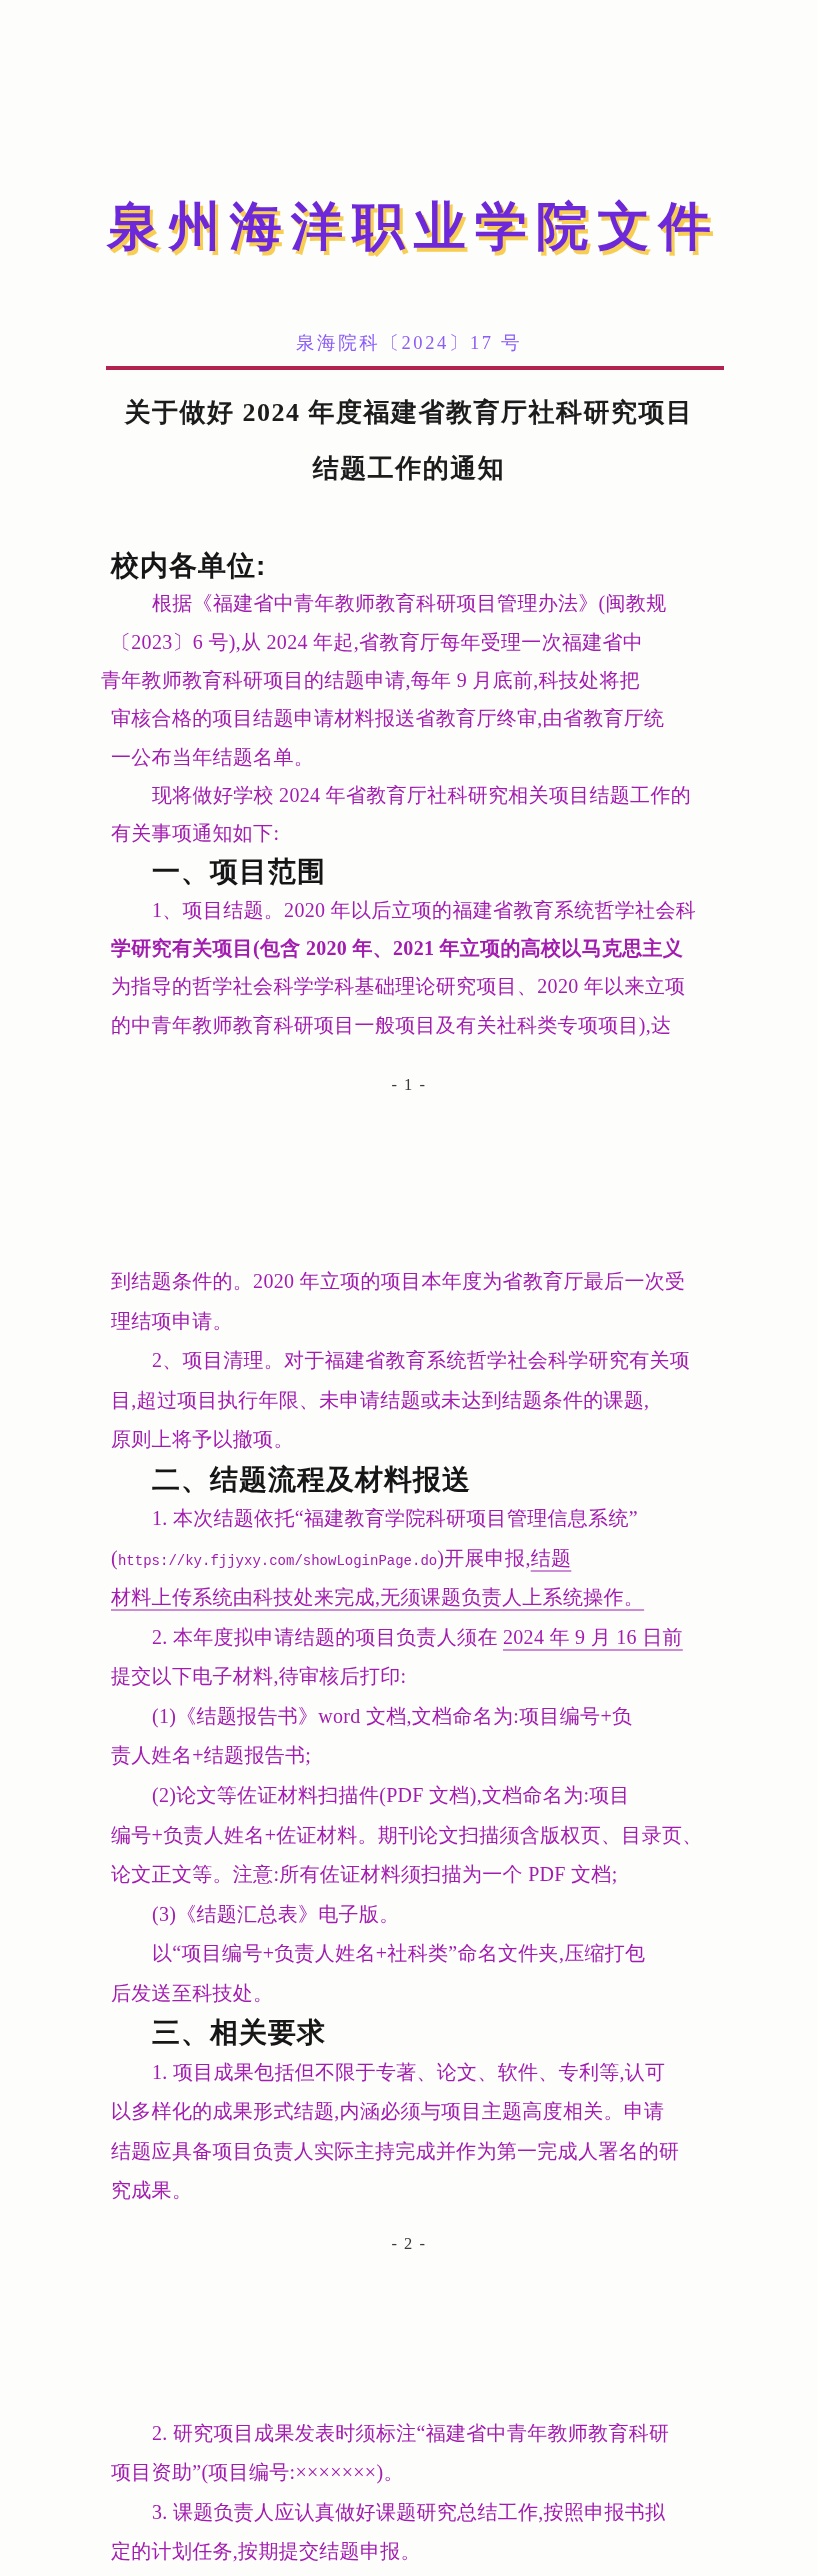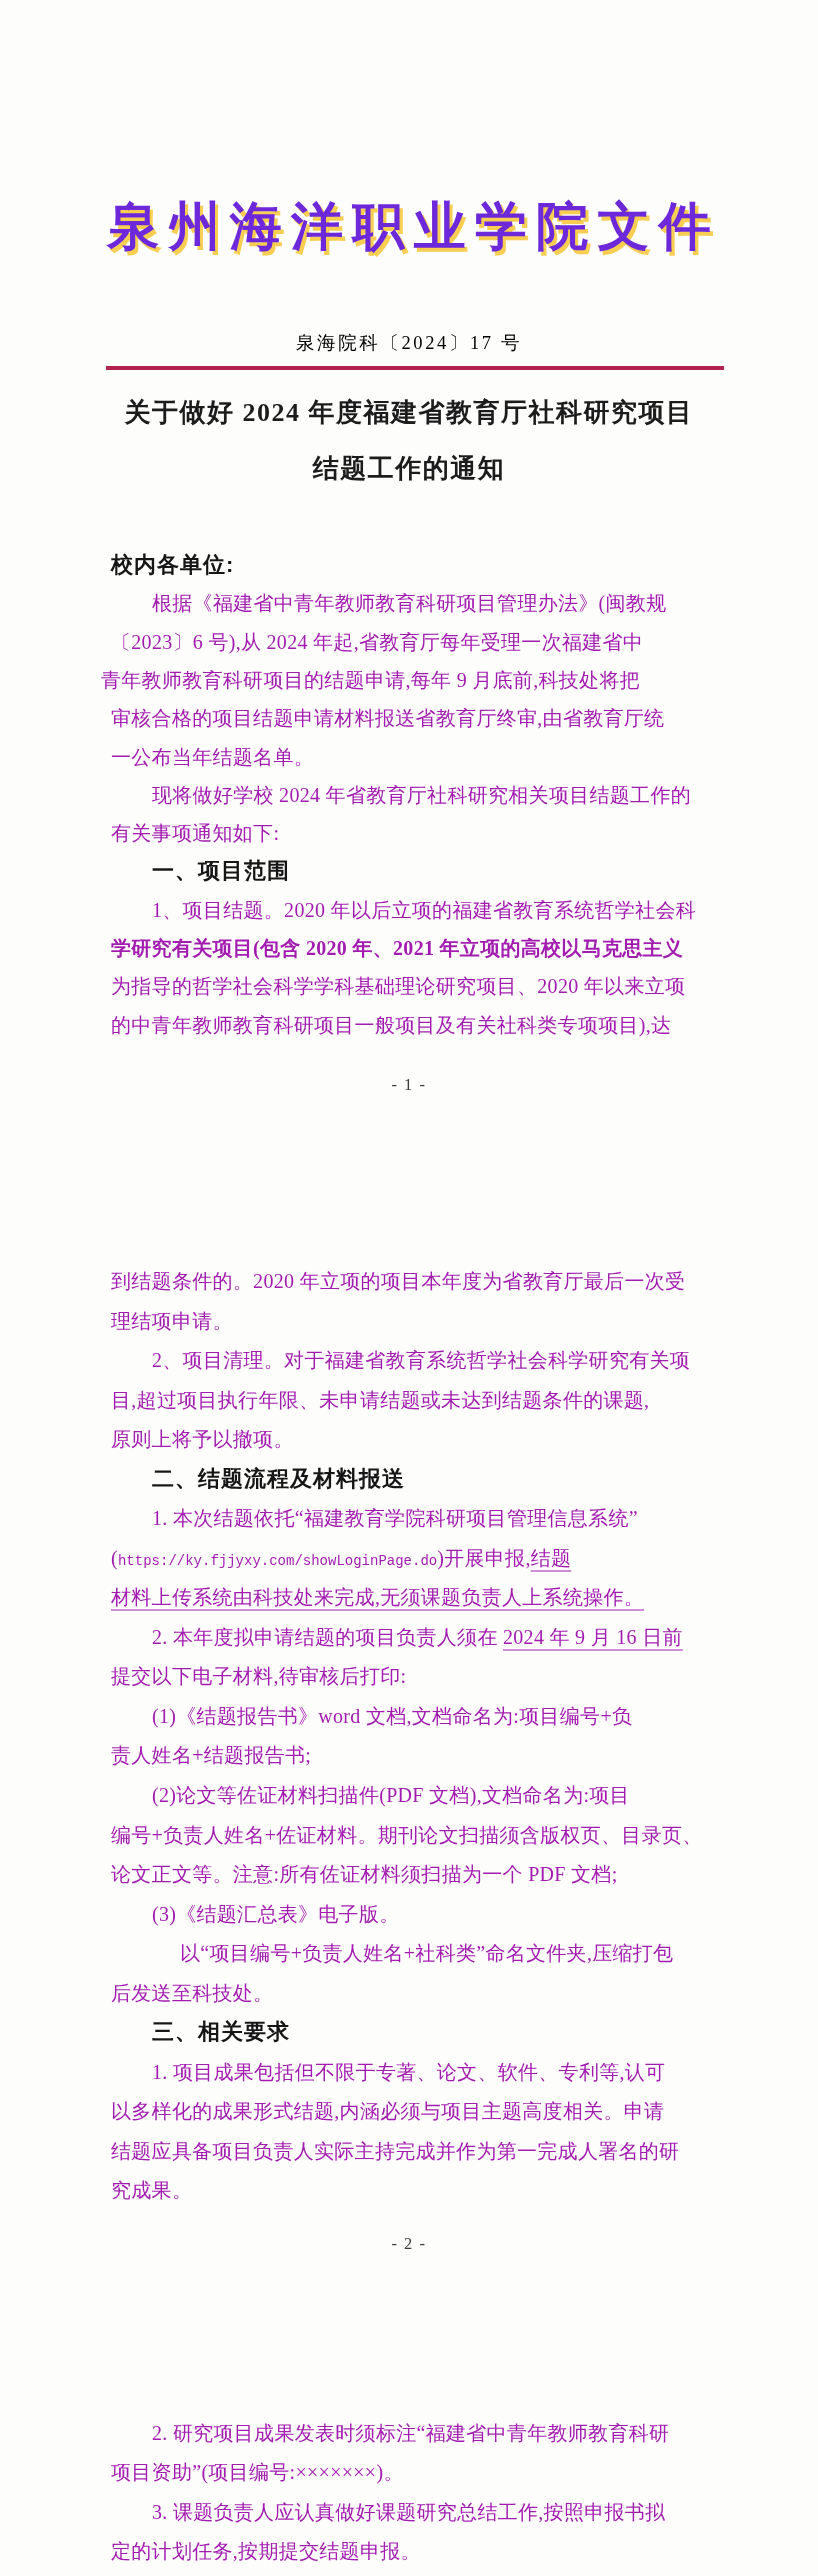--- a/index.html
+++ b/index.html
@@ -12,40 +12,40 @@
   .abs{position:absolute;}
   
   #org-header{
     left:0;right:0;top:227px;text-align:center;
     font-size:52px;font-weight:700;letter-spacing:9.3px;text-indent:9.3px;
     color:#6d28d9;text-shadow:3.1px 3.6px 0 #f7ce52;
     transform:translateY(-50%);white-space:nowrap;
   }
   #doc-number{
     left:0;right:0;top:342px;text-align:center;
-    font-size:18.5px;letter-spacing:2.6px;color:#000000;
+    font-size:18.5px;letter-spacing:2.6px;color:#8b5cf6;
     transform:translateY(-50%);
   }
   #red-rule{left:106px;top:366px;width:618px;height:3.6px;background:#b22350;}
   .doc-title{
     left:0;right:0;text-align:center;font-weight:700;
     font-size:26px;letter-spacing:1.5px;color:#1c1c1c;
     transform:translateY(-50%);white-space:nowrap;
   }
   #doc-title-1{top:412px;}
   #doc-title-2{top:468px;}
   
   .row{
     position:absolute;left:111px;top:0;
     font-size:20px;letter-spacing:0.3px;line-height:1.25;
     white-space:nowrap;transform:translateY(-50%);color:#a21caf;
   }
   .row.h{
     font-family:"Liberation Sans","DejaVu Sans",sans-serif;
-    font-weight:700;font-size:22px;color:#161616;letter-spacing:1px;
+    font-weight:700;font-size:28px;color:#161616;letter-spacing:1px;
   }
   .row .u{text-decoration:underline;text-underline-offset:5.7px;text-decoration-thickness:1.3px;}
   .row .mono{font-family:"Liberation Mono","DejaVu Sans Mono",monospace;font-size:14px;letter-spacing:0;}
   .page-num{
     position:absolute;left:0;right:0;text-align:center;
     font-size:16.5px;letter-spacing:1.5px;color:#3a3a3a;transform:translateY(-50%);
   }
 </style>
 </head>
 <body>
@@ -88,21 +88,21 @@
     <div class="row" style="top: 1558px; left: 111px;"><span>(</span><span class="mono">https://ky.fjjyxy.com/showLoginPage.do</span><span>)开展申报,</span><span class="u">结题</span></div>
     <div class="row" style="top: 1597px; left: 111px;"><span class="u">材料上传系统由科技处来完成,无须课题负责人上系统操作。</span></div>
     <div class="row" style="top: 1637px; left: 152px;"><span>2. 本年度拟申请结题的项目负责人须在 </span><span class="u">2024 年 9 月 16 日前</span></div>
     <div class="row" style="top: 1676px; left: 111px;"><span>提交以下电子材料,待审核后打印:</span></div>
     <div class="row" style="top: 1716px; left: 152px;"><span>(1)《结题报告书》word 文档,文档命名为:项目编号+负</span></div>
     <div class="row" style="top: 1755px; left: 111px;"><span>责人姓名+结题报告书;</span></div>
     <div class="row" style="top: 1795px; left: 152px;"><span>(2)论文等佐证材料扫描件(PDF 文档),文档命名为:项目</span></div>
     <div class="row" style="top: 1835px; left: 111px;"><span>编号+负责人姓名+佐证材料。期刊论文扫描须含版权页、目录页、</span></div>
     <div class="row" style="top: 1874px; left: 111px;"><span>论文正文等。注意:所有佐证材料须扫描为一个 PDF 文档;</span></div>
     <div class="row" style="top: 1914px; left: 152px;"><span>(3)《结题汇总表》电子版。</span></div>
-    <div class="row" style="top: 1953px; left: 152px; margin-left: 28px;"><span>以“项目编号+负责人姓名+社科类”命名文件夹,压缩打包</span></div>
+    <div class="row" style="top: 1953px; left: 152px;"><span>以“项目编号+负责人姓名+社科类”命名文件夹,压缩打包</span></div>
     <div class="row" style="top: 1993px; left: 111px;"><span>后发送至科技处。</span></div>
     <div class="row h" style="top: 2032px; left: 152px;"><span>三、相关要求</span></div>
     <div class="row" style="top: 2072px; left: 152px;"><span>1. 项目成果包括但不限于专著、论文、软件、专利等,认可</span></div>
     <div class="row" style="top: 2111px; left: 111px;"><span>以多样化的成果形式结题,内涵必须与项目主题高度相关。申请</span></div>
     <div class="row" style="top: 2151px; left: 111px;"><span>结题应具备项目负责人实际主持完成并作为第一完成人署名的研</span></div>
     <div class="row" style="top: 2190px; left: 111px;"><span>究成果。</span></div>
     <div class="row" style="top: 2433px; left: 152px;"><span>2. 研究项目成果发表时须标注“福建省中青年教师教育科研</span></div>
     <div class="row" style="top: 2472px; left: 111px;"><span>项目资助”(项目编号:×××××××)。</span></div>
     <div class="row" style="top: 2512px; left: 152px;"><span>3. 课题负责人应认真做好课题研究总结工作,按照申报书拟</span></div>
     <div class="row" style="top: 2551px; left: 111px;"><span>定的计划任务,按期提交结题申报。</span></div>

